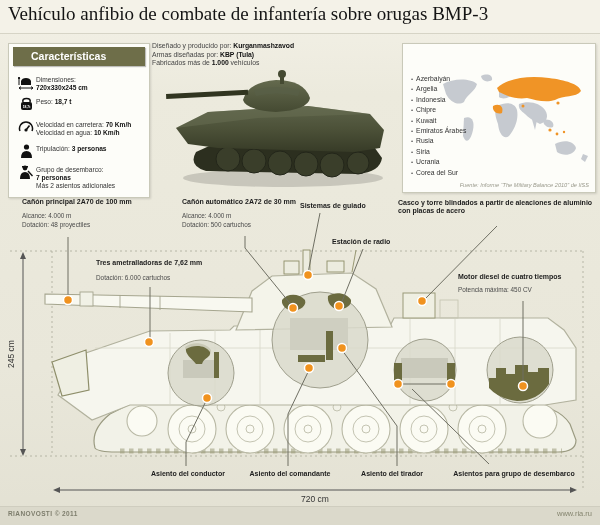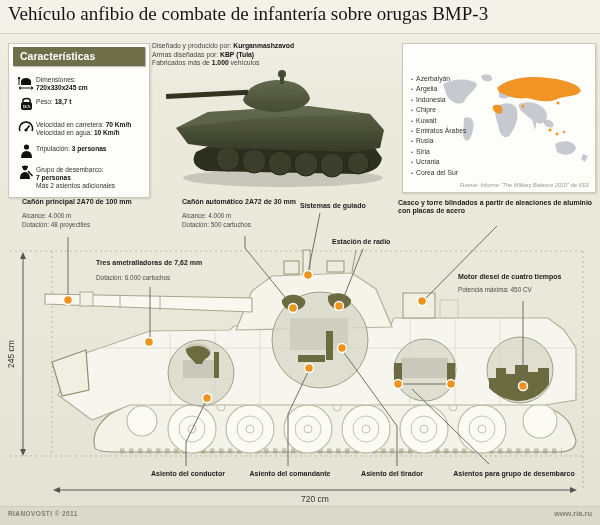--- a/index.html
+++ b/index.html
@@ -6,42 +6,42 @@
   #stage{position:relative;width:600px;height:525px;margin:0 auto;overflow:hidden;
          background:linear-gradient(#f3f1e7 0%,#eceadd 18%,#e9e7da 70%,#e3e1d3 100%);
          font-family:"Liberation Sans",sans-serif;color:#222;}
   .abs{position:absolute;}
   
   #title-bar{left:0;top:0;width:600px;height:33px;background:#f4f2e8;border-bottom:1px solid #d6d4c6;}
   #page-title{left:8px;top:3px;font-family:"Liberation Serif",serif;font-size:19px;color:#141414;white-space:nowrap;}
   
   .panel{background:#fdfdf9;border:1px solid #c9c9b9;box-shadow:1px 1px 2px rgba(0,0,0,.12);}
   .panel-header{position:absolute;left:4px;top:3px;right:4px;height:19px;background:#6e6e49;
-                color:#fff;font-weight:bold;font-size:10.5px;line-height:19px;padding-left:7px;
+                color:#fff;font-weight:bold;font-size:10.5px;line-height:19px;padding-left:18px;
                 box-shadow:1px 1px 1px rgba(0,0,0,.25);}
   
   .char-row{position:absolute;left:7px;display:flex;align-items:flex-start;}
   .char-icon{width:20px;flex:0 0 20px;display:flex;justify-content:center;}
   .char-text{font-size:6.6px;line-height:8px;color:#333;padding-top:1px;}
   .char-text b{color:#111;}
   
   .country{font-size:6.8px;line-height:10.4px;color:#333;white-space:nowrap;}
   .country .bullet{color:#555;margin-right:3px;font-size:6px;}
   #arsenal-source{position:absolute;right:6px;bottom:4px;font-size:5.6px;color:#9a9a8c;font-style:italic;}
   
   .intro-line{font-size:6.8px;line-height:8.6px;color:#444;white-space:nowrap;}
   .intro-line b{color:#111;}
   
   .callout-title{font-size:7px;font-weight:bold;color:#1c1c1c;line-height:8.2px;}
   .callout-sub{font-size:6.4px;color:#4a4a4a;line-height:7.6px;margin-top:1px;}
   .center{text-align:center;}
   
   #footer-strip{left:0;top:506px;width:600px;height:19px;background:#dbd9cb;border-top:1px solid #cfcdbf;}
   #footer-brand{left:8px;top:510px;font-size:6.5px;font-weight:bold;color:#7d7d6c;letter-spacing:.4px;}
-  #footer-site{right:8px;top:509px;font-size:7.5px;font-weight:bold;color:#85856f;}
+  #footer-site{right:8px;top:509px;font-size:7.5px;font-weight:normal;color:#85856f;}
 </style>
 </head>
 <body>
 
 <div id="stage">
 
   <div class="abs" id="title-bar"></div>
   <div class="abs" id="page-title">Vehículo anfibio de combate de infantería sobre orugas BMP-3</div>
 
   <div class="abs" style="left:152px;top:42px;">

